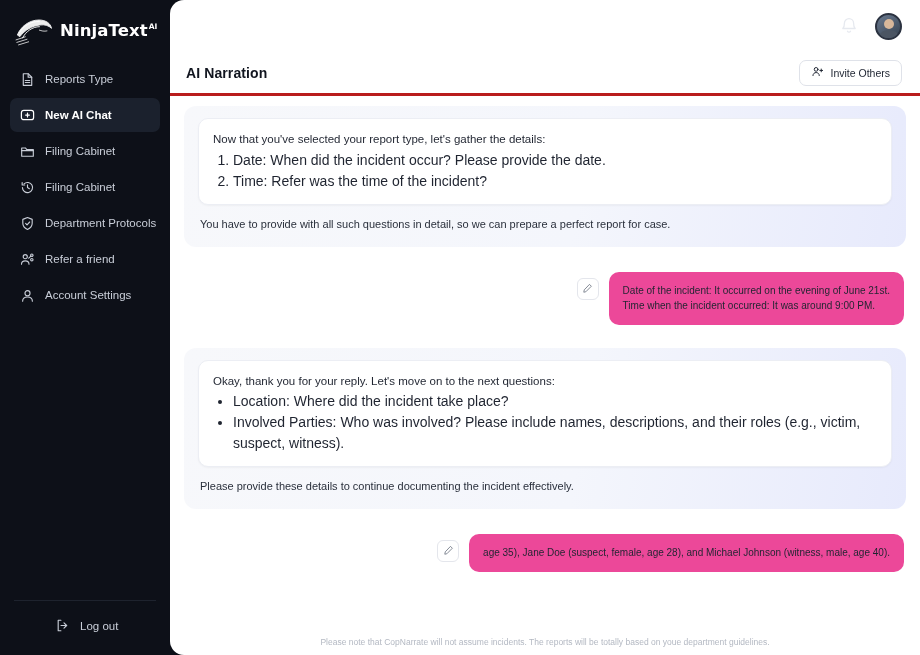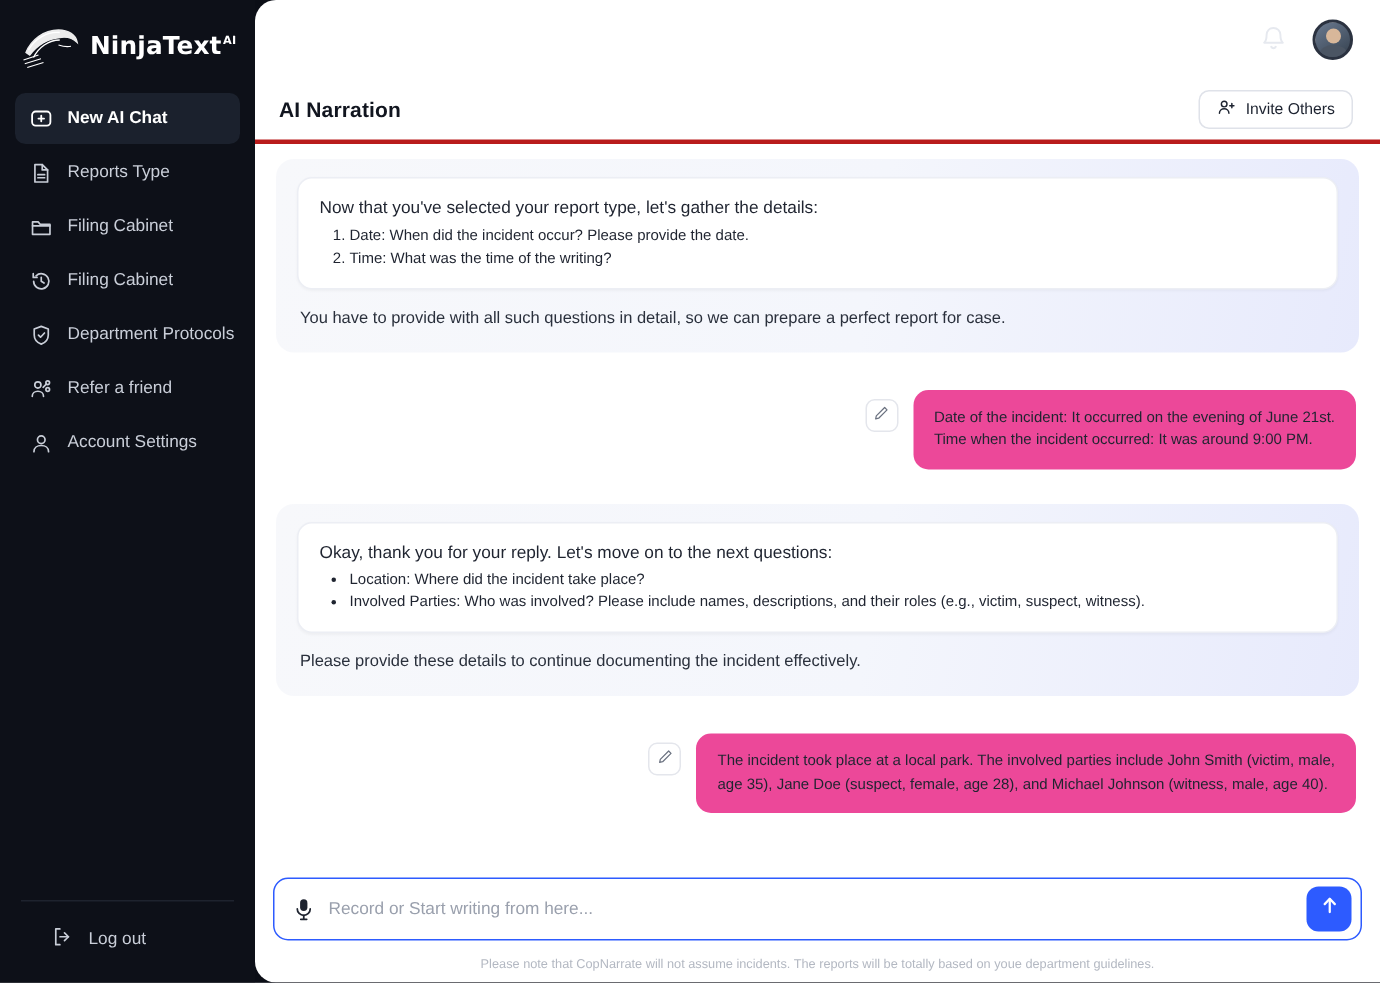--- a/index.html
+++ b/index.html
@@ -74,25 +74,26 @@
   .sidebar-divider {
     height: 1px;
     background: #1e232e;
     margin: 0 14px 8px 14px;
   }
   .logout {
     display: flex;
     align-items: center;
     gap: 10px;
     height: 34px;
-    padding: 0 34px;
+    padding: 0 20px;
     color: #c9ced8;
     font-size: 11.5px;
     cursor: pointer;
     margin-bottom: 12px;
+    margin-left: 35px;
   }
 
   
   .main {
     flex: 1;
     height: 655px;
     background: #ffffff;
     border-radius: 14px 0 0 14px;
     margin: 0;
     display: flex;
@@ -191,21 +192,21 @@
     border-radius: 10px;
     padding: 12px 14px;
     box-shadow: 0 1px 2px rgba(18,22,33,.04);
   }
   .ai-text {
     font-size: 11.5px;
     color: #1f2430;
     line-height: 1.45;
   }
   .ai-list { margin: 2px 0 0 0; padding-left: 20px; }
-  .ai-list li { font-size: 10px; color: #1f2430; line-height: 1.5; }
+  .ai-list li { font-size: 14px; color: #1f2430; line-height: 1.5; }
   .ai-footnote {
     font-size: 11px;
     color: #2a303c;
     margin-top: 12px;
     padding-left: 2px;
     line-height: 1.45;
   }
 
   .user-row {
     display: flex;
@@ -297,39 +298,39 @@
             <path d="M30 20 C33 21, 36 22, 40 21" stroke-width=".9"></path>
           </g>
         </svg>
       </span>
       <span class="brand-name">
         <span>NinjaText</span><span class="brand-sup">AI</span>
       </span>
     </div>
 
     <div class="nav">
+      <div class="nav-item">
+        <span class="ico">
+          <svg viewBox="0 0 16 16" width="15" height="15" fill="none" stroke="#c9ced8" stroke-width="1.2" stroke-linecap="round" stroke-linejoin="round">
+            <path d="M3.5 1.8h5.2l3.8 3.8v8.6H3.5z"></path>
+            <path d="M8.7 1.8v3.8h3.8"></path>
+            <path d="M5.6 9h4.8M5.6 11.2h4.8"></path>
+          </svg>
+        </span>
+        <span>Reports Type</span>
+      </div>
+
       <div class="nav-item active">
         <span class="ico">
           <svg viewBox="0 0 16 16" width="15" height="15" fill="none" stroke="#ffffff" stroke-width="1.3" stroke-linecap="round" stroke-linejoin="round">
             <rect x="1.5" y="2.5" width="13" height="10" rx="2.5"></rect>
             <path d="M8 5.5v4M6 7.5h4"></path>
           </svg>
         </span>
         <span>New AI Chat</span>
-      </div>
-
-      <div class="nav-item">
-        <span class="ico">
-          <svg viewBox="0 0 16 16" width="15" height="15" fill="none" stroke="#c9ced8" stroke-width="1.2" stroke-linecap="round" stroke-linejoin="round">
-            <path d="M3.5 1.8h5.2l3.8 3.8v8.6H3.5z"></path>
-            <path d="M8.7 1.8v3.8h3.8"></path>
-            <path d="M5.6 9h4.8M5.6 11.2h4.8"></path>
-          </svg>
-        </span>
-        <span>Reports Type</span>
       </div>
 
       <div class="nav-item">
         <span class="ico">
           <svg viewBox="0 0 16 16" width="15" height="15" fill="none" stroke="#c9ced8" stroke-width="1.2" stroke-linecap="round" stroke-linejoin="round">
             <path d="M1.8 4.2h4l1.4 1.7h7V13H1.8z"></path>
             <path d="M1.8 7h12.4"></path>
           </svg>
         </span>
         <span>Filing Cabinet</span>
@@ -421,21 +422,21 @@
       </div>
     </div>
 
     <div class="chat">
 
       <div class="ai-row">
         <div class="ai-card">
           <div class="ai-text">Now that you've selected your report type, let's gather the details:</div>
           <ol class="ai-list">
             <li>Date: When did the incident occur? Please provide the date.</li>
-            <li>Time: What was the time of the writing?</li>
+            <li>Time: Refer was the time of the incident?</li>
           </ol>
         </div>
         <div class="ai-footnote">You have to provide with all such questions in detail, so we can prepare a perfect report for case.</div>
       </div>
 
       <div class="user-row">
         <span class="edit-btn">
           <span>
             <svg viewBox="0 0 16 16" width="11" height="11" fill="none" stroke="#6b7280" stroke-width="1.2" stroke-linecap="round" stroke-linejoin="round">
               <path d="M11.3 2.4 13.6 4.7 5.5 12.8 2.6 13.4l.6-2.9z"></path>
@@ -461,42 +462,21 @@
 
       <div class="user-row">
         <span class="edit-btn">
           <span>
             <svg viewBox="0 0 16 16" width="11" height="11" fill="none" stroke="#6b7280" stroke-width="1.2" stroke-linecap="round" stroke-linejoin="round">
               <path d="M11.3 2.4 13.6 4.7 5.5 12.8 2.6 13.4l.6-2.9z"></path>
             </svg>
           </span>
         </span>
         <div class="user-bubble">
-          <div>The incident took place at a local park. The involved parties include John Smith (victim, male,</div>
           <div>age 35), Jane Doe (suspect, female, age 28), and Michael Johnson (witness, male, age 40).</div>
         </div>
       </div>
     </div>
 
-    <div class="composer-wrap">
-      <div class="composer">
-        <span class="mic">
-          <svg viewBox="0 0 16 18" width="15" height="17" fill="none" stroke="#1f2430" stroke-width="1.25" stroke-linecap="round" stroke-linejoin="round">
-            <rect x="5.4" y="1.6" width="5.2" height="8.2" rx="2.6" fill="#1f2430" stroke="none"></rect>
-            <path d="M3.4 8.4a4.6 4.6 0 0 0 9.2 0"></path>
-            <path d="M8 13v2.6M5.9 15.8h4.2"></path>
-          </svg>
-        </span>
-        <input type="text" value="" placeholder="Record or Start writing from here..." style="">
-        <span class="send-btn">
-          <span>
-            <svg viewBox="0 0 16 16" width="15" height="15" fill="none" stroke="#ffffff" stroke-width="1.6" stroke-linecap="round" stroke-linejoin="round">
-              <path d="M8 12.8V3.6"></path>
-              <path d="M4.4 7.2 8 3.4l3.6 3.8"></path>
-            </svg>
-          </span>
-        </span>
-      </div>
-    </div>
 
     <div class="disclaimer">Please note that CopNarrate will not assume incidents. The reports will be totally based on youe department guidelines.</div>
   </div>
 </div>
 
 </body></html>

